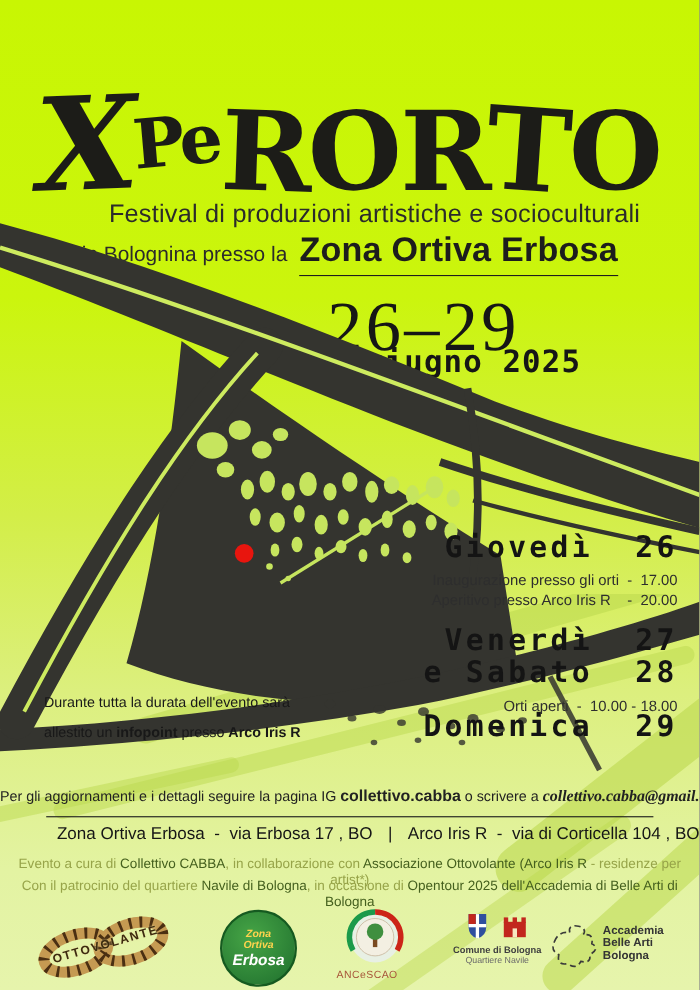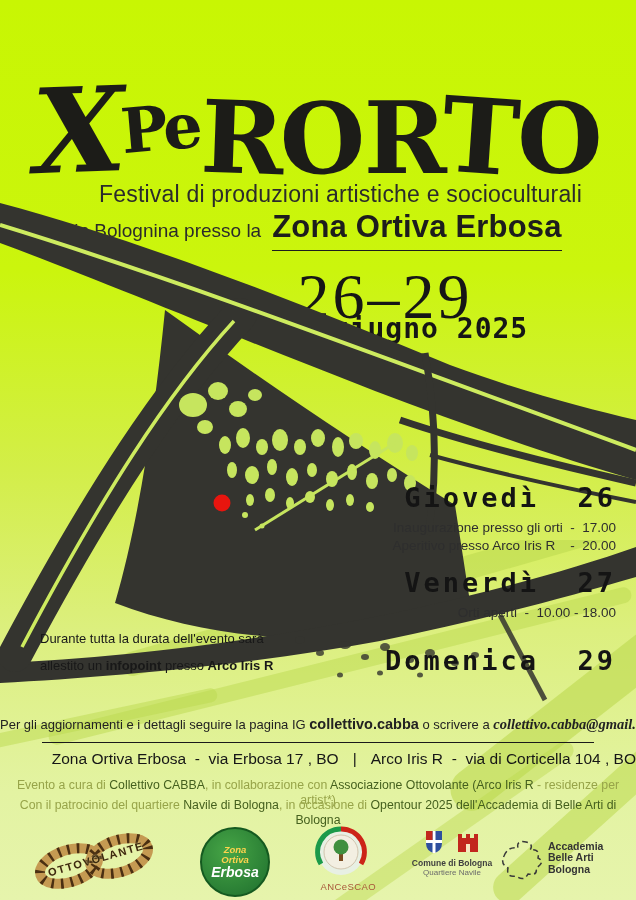--- a/index.html
+++ b/index.html
@@ -53,21 +53,21 @@
   
   .logo{position:absolute;z-index:6;}
   .lg-otto{left:24px;top:832px;width:142px;height:60px;}
   .otto-label{position:absolute;left:14px;top:21px;width:116px;text-align:center;transform:rotate(-16deg);
     font-weight:700;font-size:11px;letter-spacing:1.5px;color:#3c2a0e;text-shadow:0 0 2px #e8dc9e;}
   .lg-erbosa{left:200px;top:827px;width:66px;height:66px;border-radius:50%;
     background:radial-gradient(circle at 40% 35%,#46a546,#1e6e2d);border:2px solid #155a20;
     display:flex;flex-direction:column;align-items:center;justify-content:center;line-height:1.02;}
   .erb1,.erb2{font-size:9.5px;font-weight:700;font-style:italic;color:#ffd34d;}
   .erb3{font-size:14px;font-weight:700;font-style:italic;color:#ffffff;}
-  .lg-ance{left:306px;top:826px;width:70px;text-align:right;}
+  .lg-ance{left:306px;top:826px;width:70px;text-align:left;}
   .ance-label{font-size:9.5px;color:#a8573a;margin-top:1px;letter-spacing:.4px;}
   .lg-comune{left:402px;top:830px;width:100px;text-align:center;}
   .com1{font-size:8.5px;font-weight:700;color:#3f3f3f;margin-top:2px;}
   .com2{font-size:8px;color:#6b6b6b;}
   .lg-acc{left:498px;top:834px;width:130px;display:flex;align-items:center;gap:4px;}
   .acc-text{font-size:10.5px;line-height:11.5px;font-weight:600;color:#343434;}
 </style>
 </head>
 <body>
 
@@ -184,20 +184,21 @@
   <section class="day-block db0">
     <div class="day-title">Giovedì  26</div>
     <div class="day-events">
       <div class="ev">Inaugurazione presso gli orti  -  17.00</div>
       <div class="ev">Aperitivo presso Arco Iris R    -  20.00</div>
     </div>
   </section>
 
   <section class="day-block db1">
     <div class="day-title">Venerdì  27</div>
+    <div class="day-title">e Sabato  28</div>
     <div class="day-events">
       <div class="ev">Orti aperti  -  10.00 - 18.00</div>
     </div>
   </section>
 
   <section class="day-block db2">
     <div class="day-title">Domenica  29</div>
   </section>
 
   <div class="infopoint">

